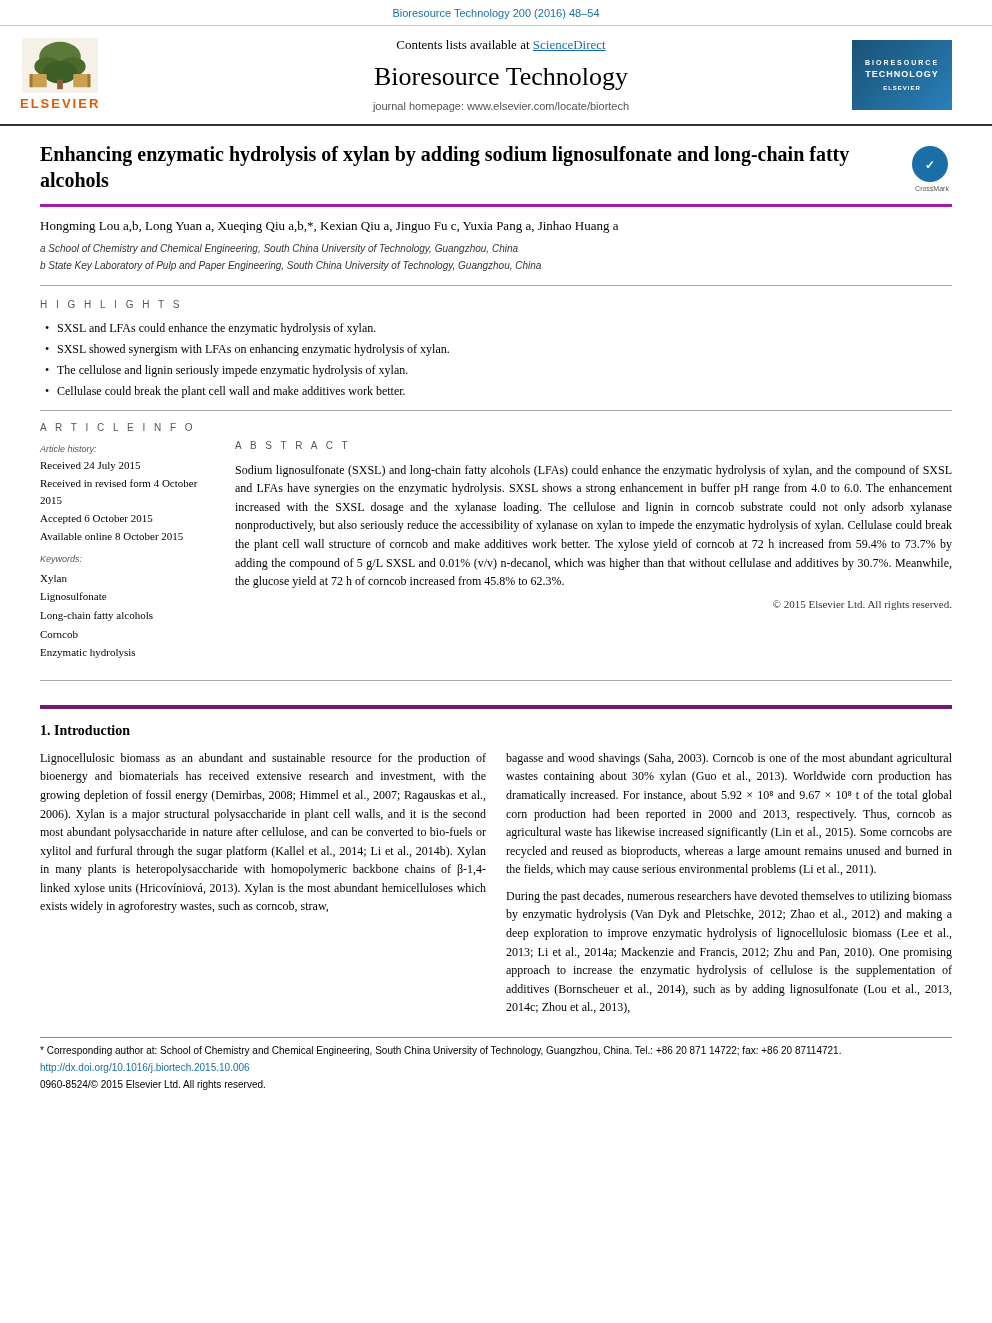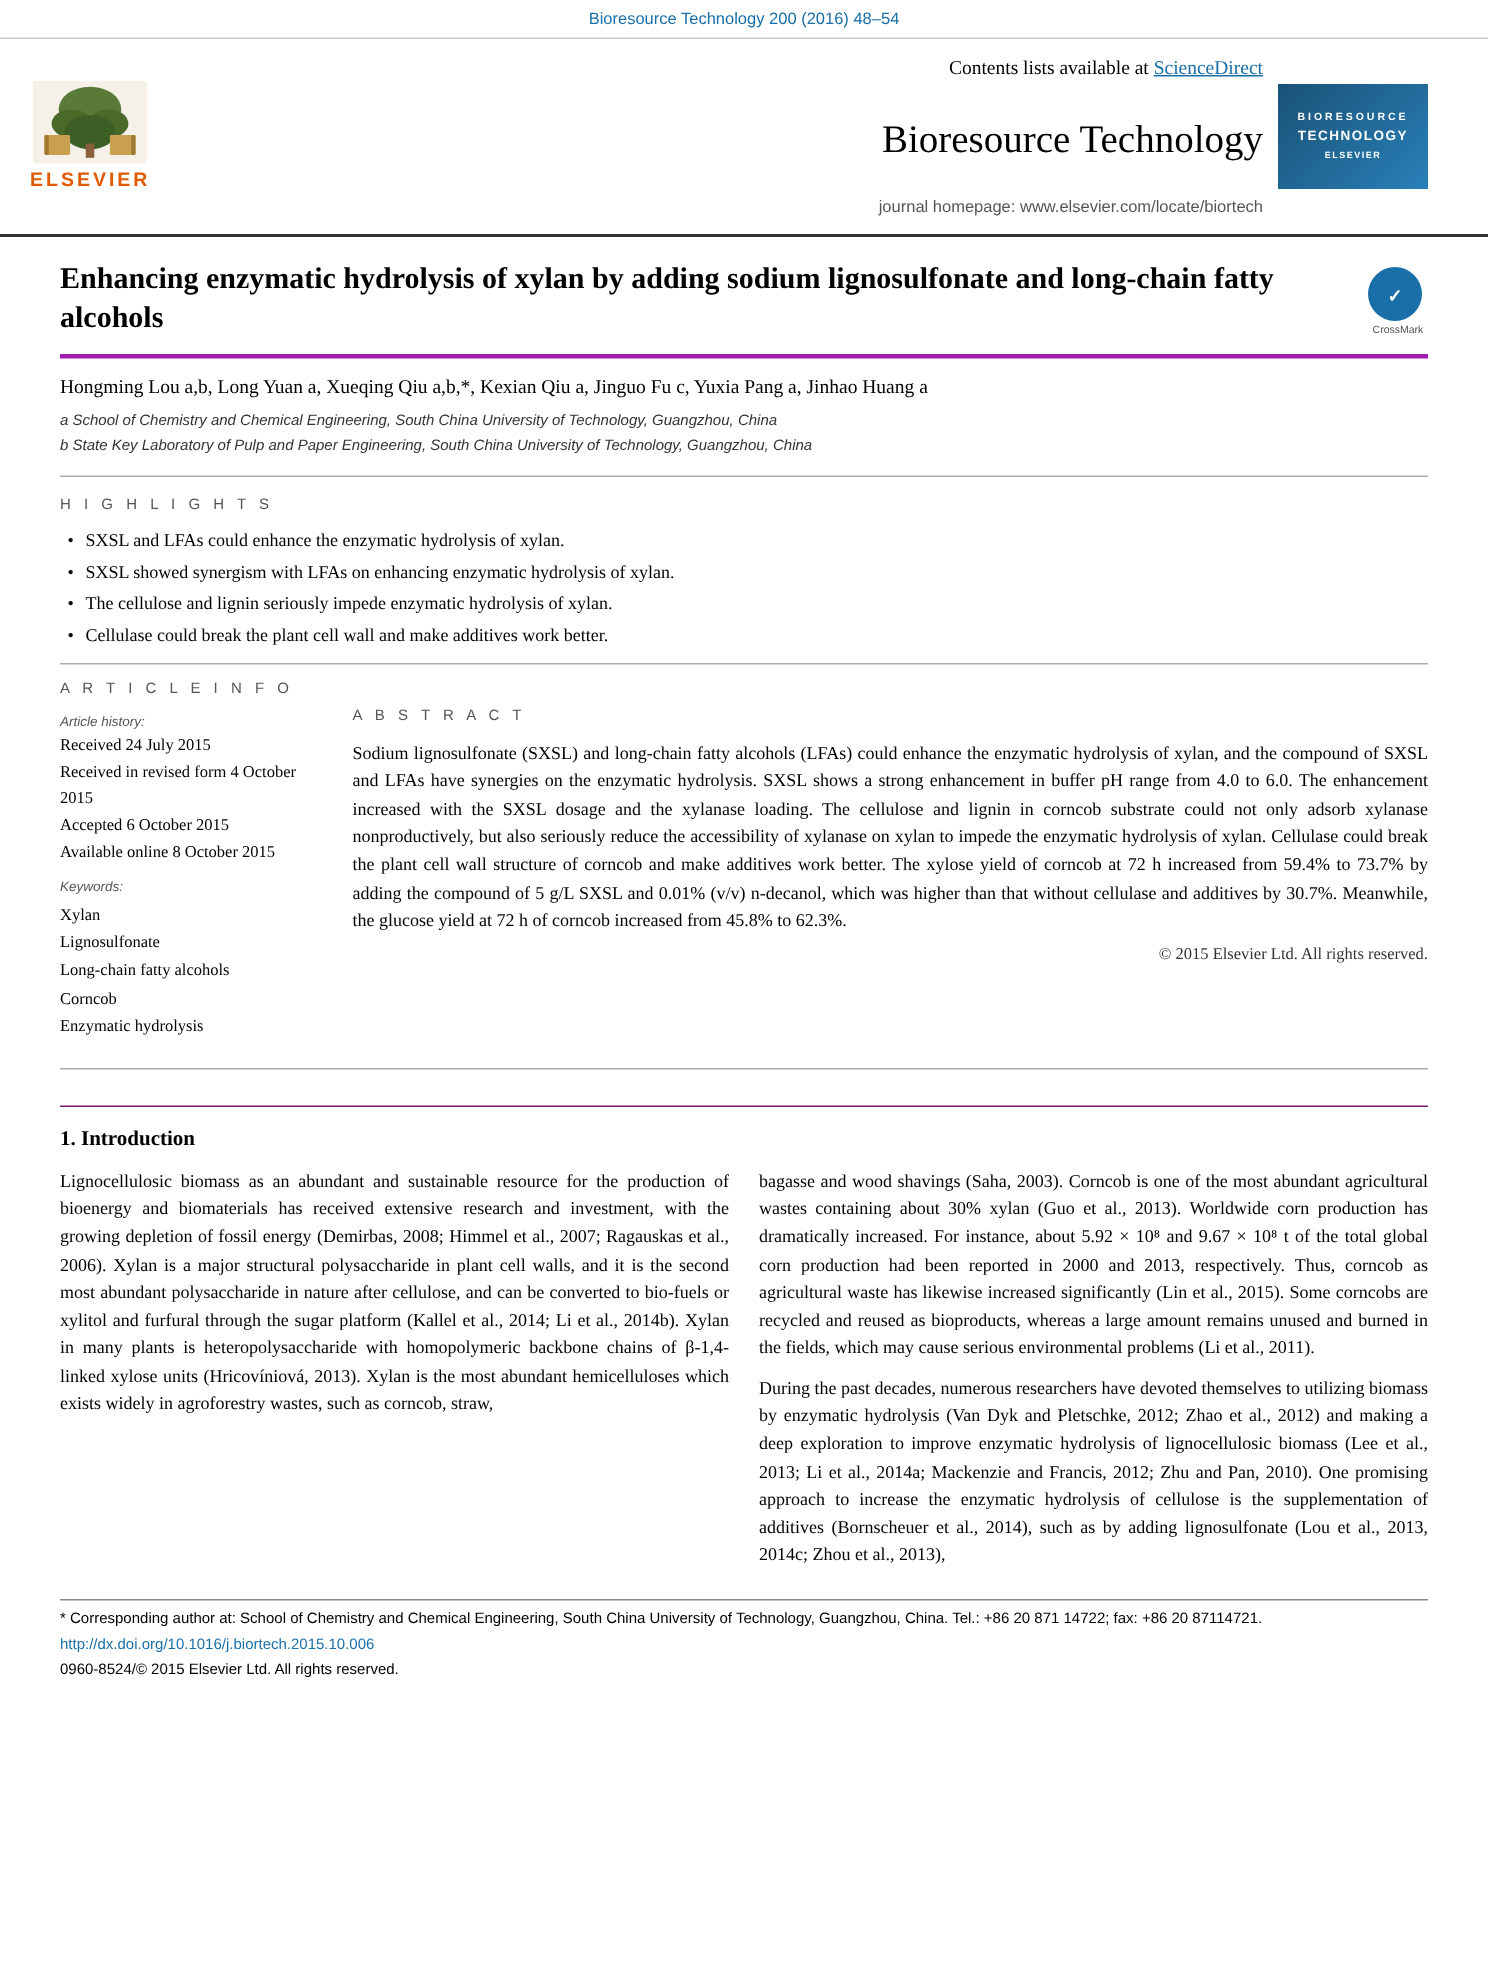--- a/index.html
+++ b/index.html
@@ -49,29 +49,29 @@
     .elsevier-text {
       font-family: Arial, sans-serif;
       font-size: 13px;
       font-weight: bold;
       color: #e05a00;
       letter-spacing: 2px;
       margin-top: 2px;
     }
     .journal-header-center {
       flex: 1;
-      text-align: right;
+      text-align: center;
       padding: 0 10px;
     }
     .journal-title-main {
       font-size: 26px;
       font-family: 'Times New Roman', Times, serif;
       font-weight: normal;
       color: #000;
-      margin: 20px 0;
+      margin: 4px 0;
     }
     .journal-homepage {
       font-family: Arial, sans-serif;
       font-size: 11px;
       color: #555;
     }
     .journal-header-right {
       width: 110px;
       text-align: right;
     }
@@ -226,21 +226,21 @@
     }
     .copyright-line {
       font-size: 11px;
       text-align: right;
       margin-top: 6px;
       color: #333;
     }
     
     .intro-section {
       margin-top: 24px;
-      border-top: 1px solid #701a75;
+      border-top: 4px solid #701a75;
     }
     .section-heading {
       font-size: 14px;
       font-weight: bold;
       font-family: 'Times New Roman', Times, serif;
       margin: 12px 0 8px 0;
     }
     .intro-two-col {
       display: flex;
       gap: 20px;

